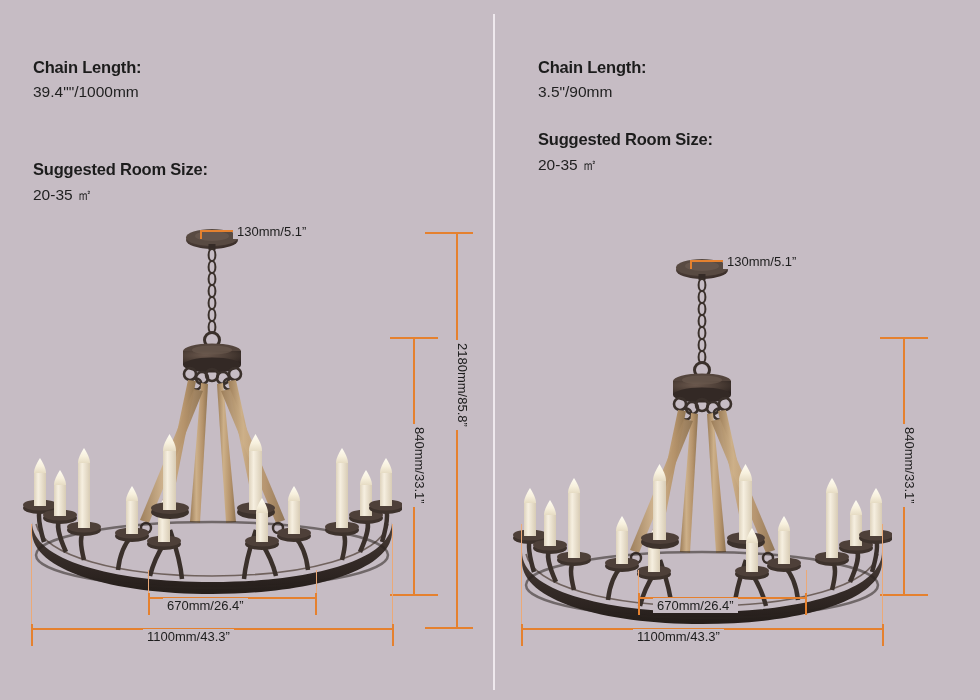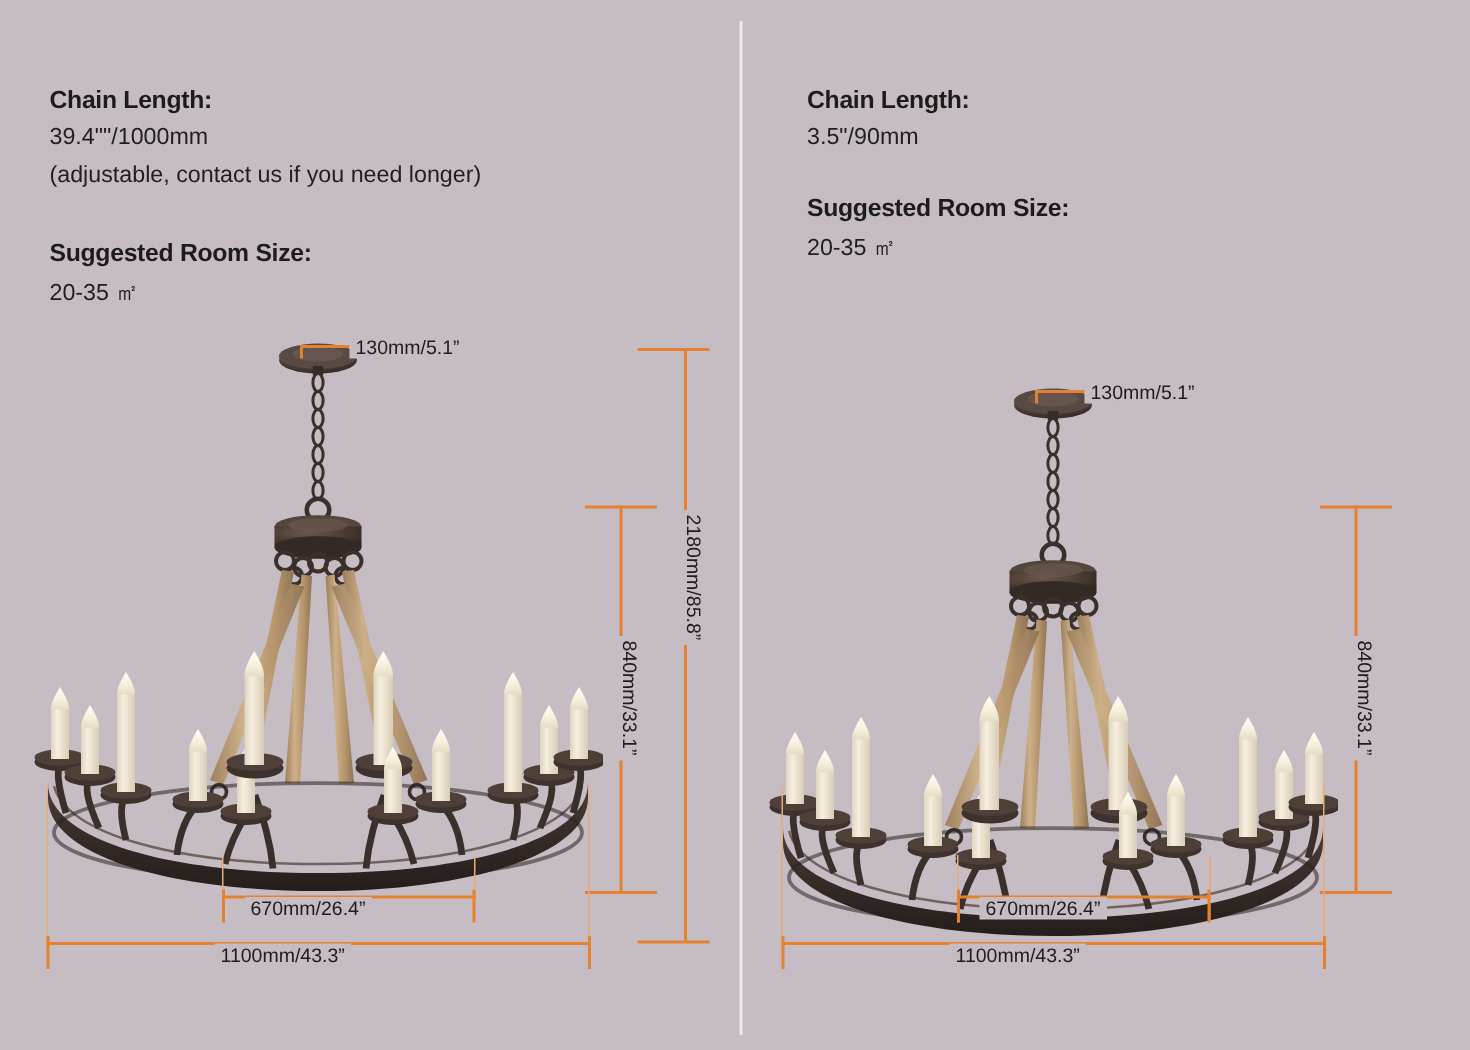--- a/index.html
+++ b/index.html
@@ -109,21 +109,20 @@
 
 <div class="stage">
 
   <div class="divider"></div>
 
   <div class="panel" id="panel-left">
 
     <div class="spec" id="chain-block-left">
       <div class="spec-title">Chain Length:</div>
       <div class="spec-value">39.4""/1000mm</div>
-      <div class="spec-note">(adjustable, contact us if you need longer)</div>
     </div>
 
     <div class="spec" id="room-block-left">
       <div class="spec-title">Suggested Room Size:</div>
       <div class="spec-value">20-35 ㎡</div>
     </div>
 
     <div class="fixture" id="fixture-left">
       <svg width="380" height="400" viewBox="0 0 380 400" xmlns="http://www.w3.org/2000/svg">
         <defs>

